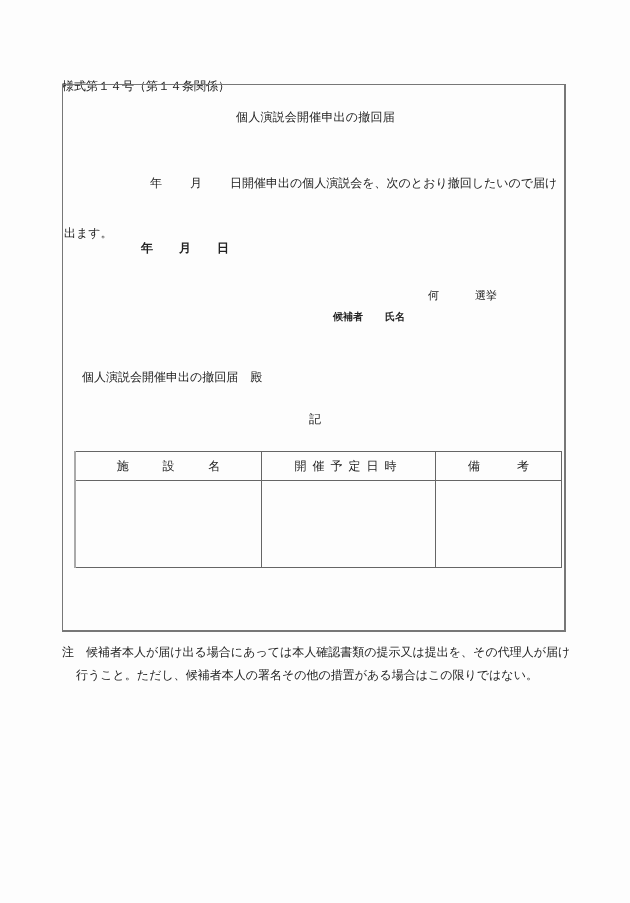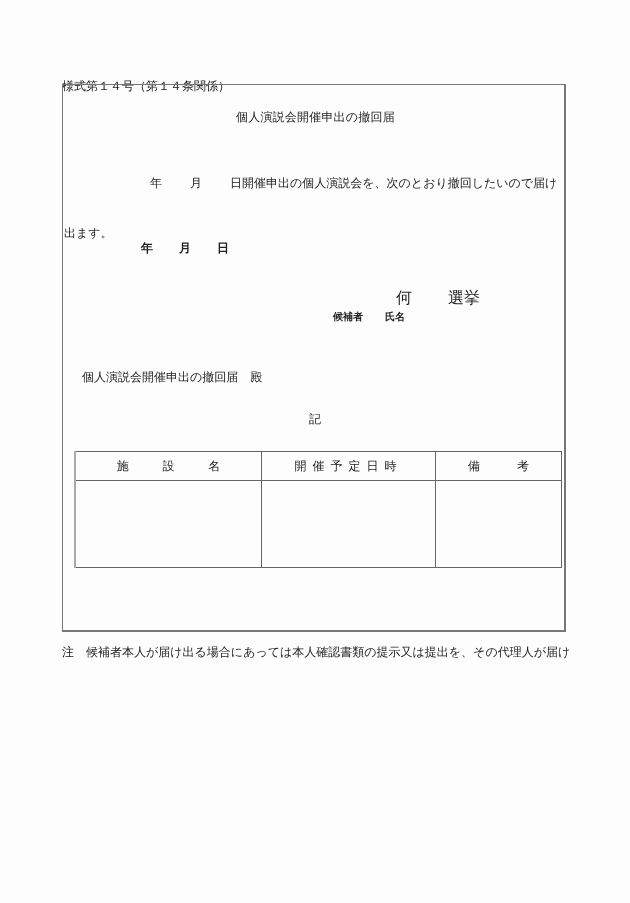--- a/index.html
+++ b/index.html
@@ -26,21 +26,21 @@
       box-sizing: border-box;
       border-right-width: 2px;
       border-bottom-width: 2px;
     }
     .title { left: 236px; top: 111px; font-size: 12px; letter-spacing: 0.2px; }
     .body-line1 { left: 150px; top: 177px; font-size: 12px; }
     .body-line1 span { display: inline-block; }
     .body-line2 { left: 64px; top: 199px; font-size: 12px; margin-top: 28px; }
     .date-line { left: 141px; top: 242px; font-size: 12px; font-weight: bold; }
     .date-line span, .body-line1 span { display: inline-block; }
-    .election { left: 396px; top: 290px; font-size: 16px; }
+    .election { left: 428px; top: 290px; font-size: 11px; }
     .candidate { left: 333px; top: 312px; font-size: 10px; font-weight: bold; }
     .addressee { left: 82px; top: 371px; font-size: 12px; }
     .ki { left: 309px; top: 413px; font-size: 12px; }
 
     .table {
       position: absolute;
       left: 74px; top: 451px;
       width: 485px; height: 117px;
       border-collapse: collapse;
       table-layout: fixed;
@@ -123,13 +123,14 @@
     <tr>
       <td class="c1"></td>
       <td class="c2"></td>
       <td class="c3"></td>
     </tr>
   </tbody>
 </table>
 
 <div class="abs note">
   <span class="note-line">注　候補者本人が届け出る場合にあっては本人確認書類の提示又は提出を、その代理人が届け</span>
+  <span class="note-line note-indent">行うこと。ただし、候補者本人の署名その他の措置がある場合はこの限りではない。</span>
 </div>
 
 </body></html>

